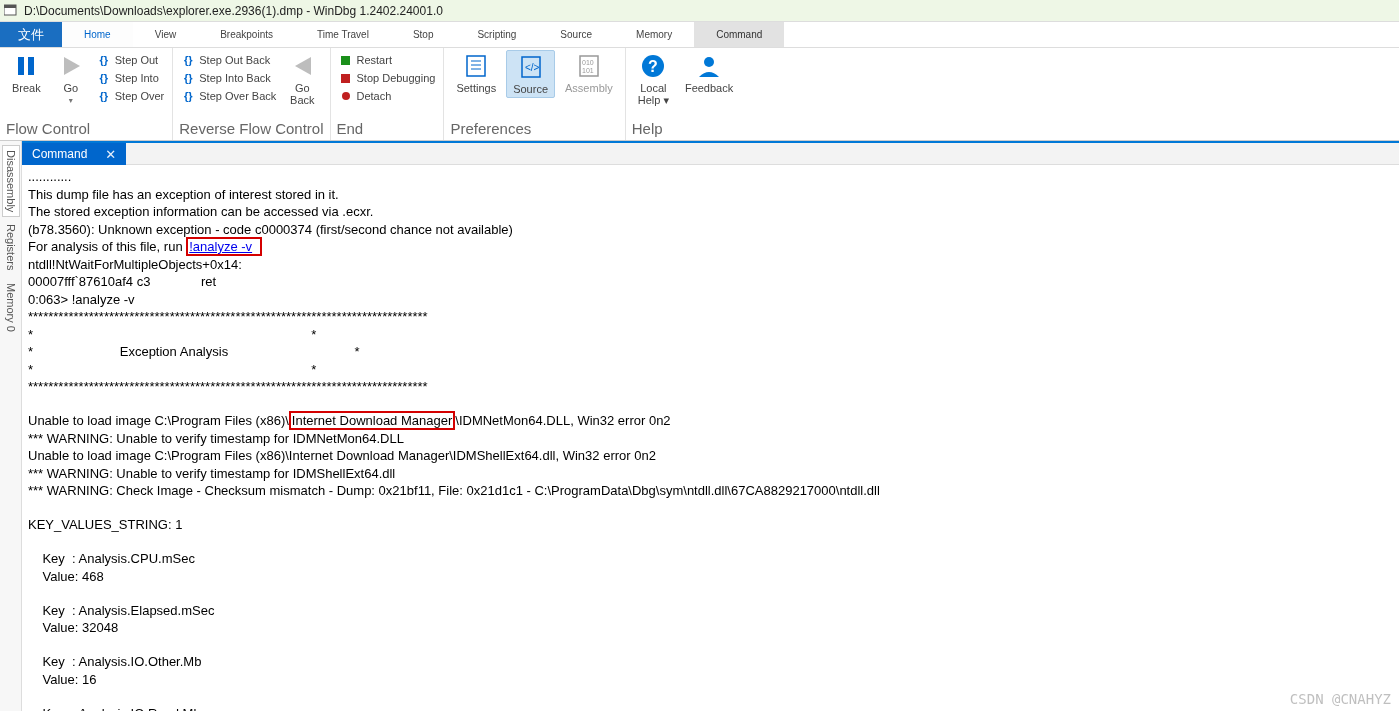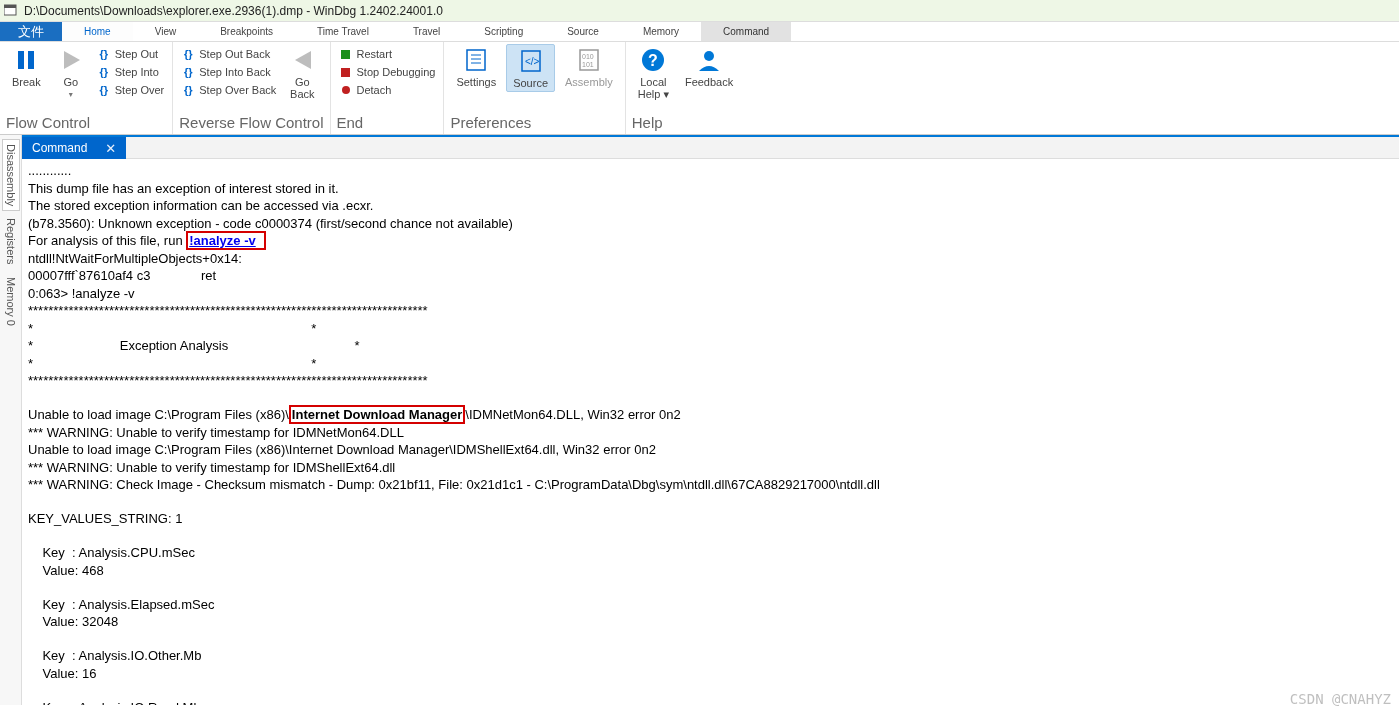--- a/index.html
+++ b/index.html
@@ -4,21 +4,21 @@
 <style>
   * { margin:0; padding:0; box-sizing:border-box; font-family:"Segoe UI",Tahoma,sans-serif; }
   body { background:#fff; width:1399px; height:711px; overflow:hidden; font-size:12px; color:#222; }
 
   
   .title-bar { height:22px; background:#eef7e6; display:flex; align-items:center; padding:0 4px; gap:6px; border-bottom:1px solid #ddd;}
   .title-bar .app-icon { width:14px; height:14px; display:inline-block;}
   .title-bar .title-text { font-size:12px; color:#222;}
 
   
-  .tab-strip { height:20px; background:#fff; border-bottom:1px solid #ddd; display:flex; align-items:stretch;}
+  .tab-strip { height:26px; background:#fff; border-bottom:1px solid #ddd; display:flex; align-items:stretch;}
   .tab-strip .file-tab { background:#1a6ec1; color:#fff; padding:0 18px; display:flex; align-items:center; font-size:13px;}
   .tab-strip .tab { padding:0 22px; display:flex; align-items:center; font-size:10px; color:#444; cursor:default;}
   .tab-strip .tab.active { background:#fdfdfd; color:#0066cc; }
   .tab-strip .tab.command-active { background:#e2e2e2; color:#333; }
 
   
   .ribbon { height:93px; background:#fff; display:flex; align-items:stretch; border-bottom:1px solid #ccc;}
   .ribbon-group { display:flex; flex-direction:column; border-right:1px solid #e3e3e3; padding:2px 6px 2px 6px;}
   .ribbon-group .group-body { flex:1; display:flex; align-items:flex-start; gap:4px;}
   .ribbon-group .group-label { font-size:15px; color:#666; padding:1px 0;}
@@ -41,21 +41,21 @@
   .side-tabs { width:22px; background:#f7f7f7; border-right:1px solid #ddd; display:flex; flex-direction:column; align-items:center; padding-top:4px; gap:2px;}
   .side-tab { writing-mode:vertical-rl; font-size:11px; color:#555; padding:4px 2px; border:1px solid transparent;}
   .side-tab:first-child { border:1px solid #ccc; background:#fff;}
   .cmd-pane { flex:1; display:flex; flex-direction:column; border-top:2px solid #0078d7;}
   .cmd-header { height:22px; display:flex; align-items:stretch;}
   .cmd-tab { background:#0066cc; color:#fff; display:flex; align-items:center; padding:0 10px; font-size:12px; gap:18px;}
   .cmd-tab .close-x { font-size:13px; color:#e8f0fb;}
   .cmd-header-rest { flex:1; background:#f3f3f3; border-bottom:1px solid #ddd;}
   .cmd-body { flex:1; overflow:auto; background:#fff; padding:4px 6px; font-family:Consolas,"Courier New",monospace; font-size:13px; line-height:16.5px; white-space:pre; color:#000;}
   .cmd-body .link { color:#0000ee; text-decoration:underline;}
-  .cmd-body .redbox { border:2px solid #d40000; padding:0 1px;font-weight:bold;}
+  .cmd-body .redbox { border:2px solid #d40000; padding:0 1px;}
 
   .watermark { position:fixed; right:8px; bottom:4px; font-size:14px; color:#bfbfbf; font-family:Consolas,monospace;}
 </style>
 </head>
 <body>
 
 <div class="title-bar">
   <span class="app-icon">
     <svg width="14" height="14" viewBox="0 0 14 14">
         <rect x="0" y="1" width="12" height="10" fill="#fff" stroke="#555"></rect>
@@ -64,21 +64,21 @@
   </span>
   <span class="title-text">D:\Documents\Downloads\explorer.exe.2936(1).dmp - WinDbg 1.2402.24001.0</span>
 </div>
 
 <div class="tab-strip">
   <div class="file-tab">文件</div>
   <div class="tab active">Home</div>
   <div class="tab">View</div>
   <div class="tab">Breakpoints</div>
   <div class="tab">Time Travel</div>
-  <div class="tab">Travel</div>
+  <div class="tab">Stop</div>
   <div class="tab">Scripting</div>
   <div class="tab">Source</div>
   <div class="tab">Memory</div>
   <div class="tab command-active">Command</div>
 </div>
 
 <div class="ribbon">
 
   <div class="ribbon-group">
     <div class="group-body">

